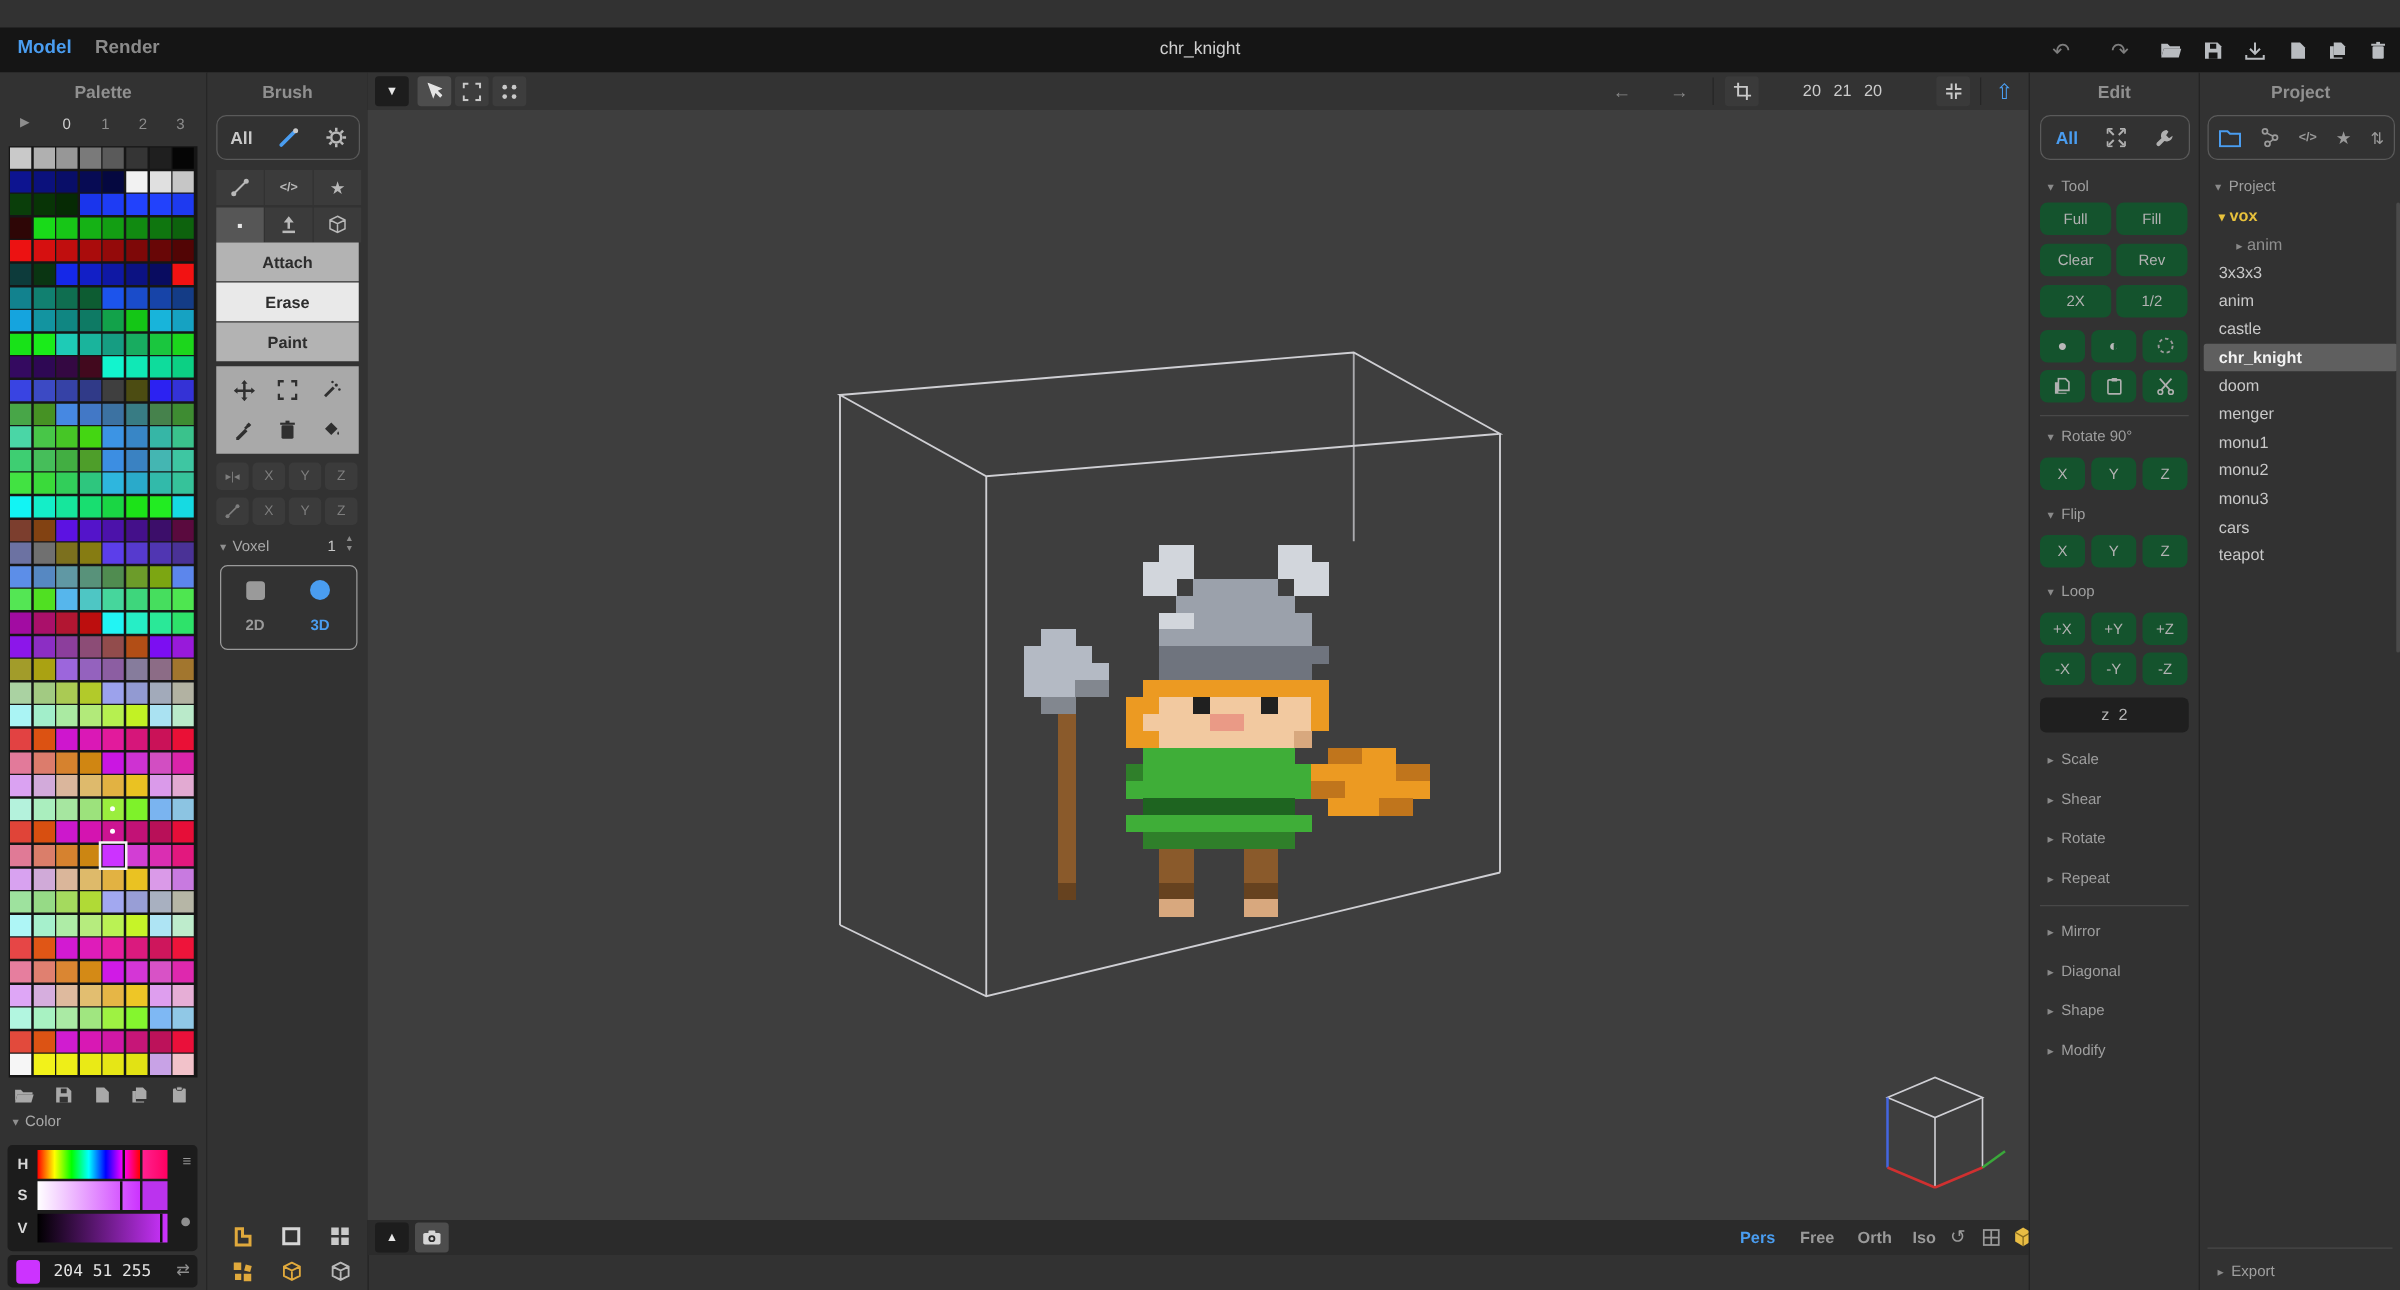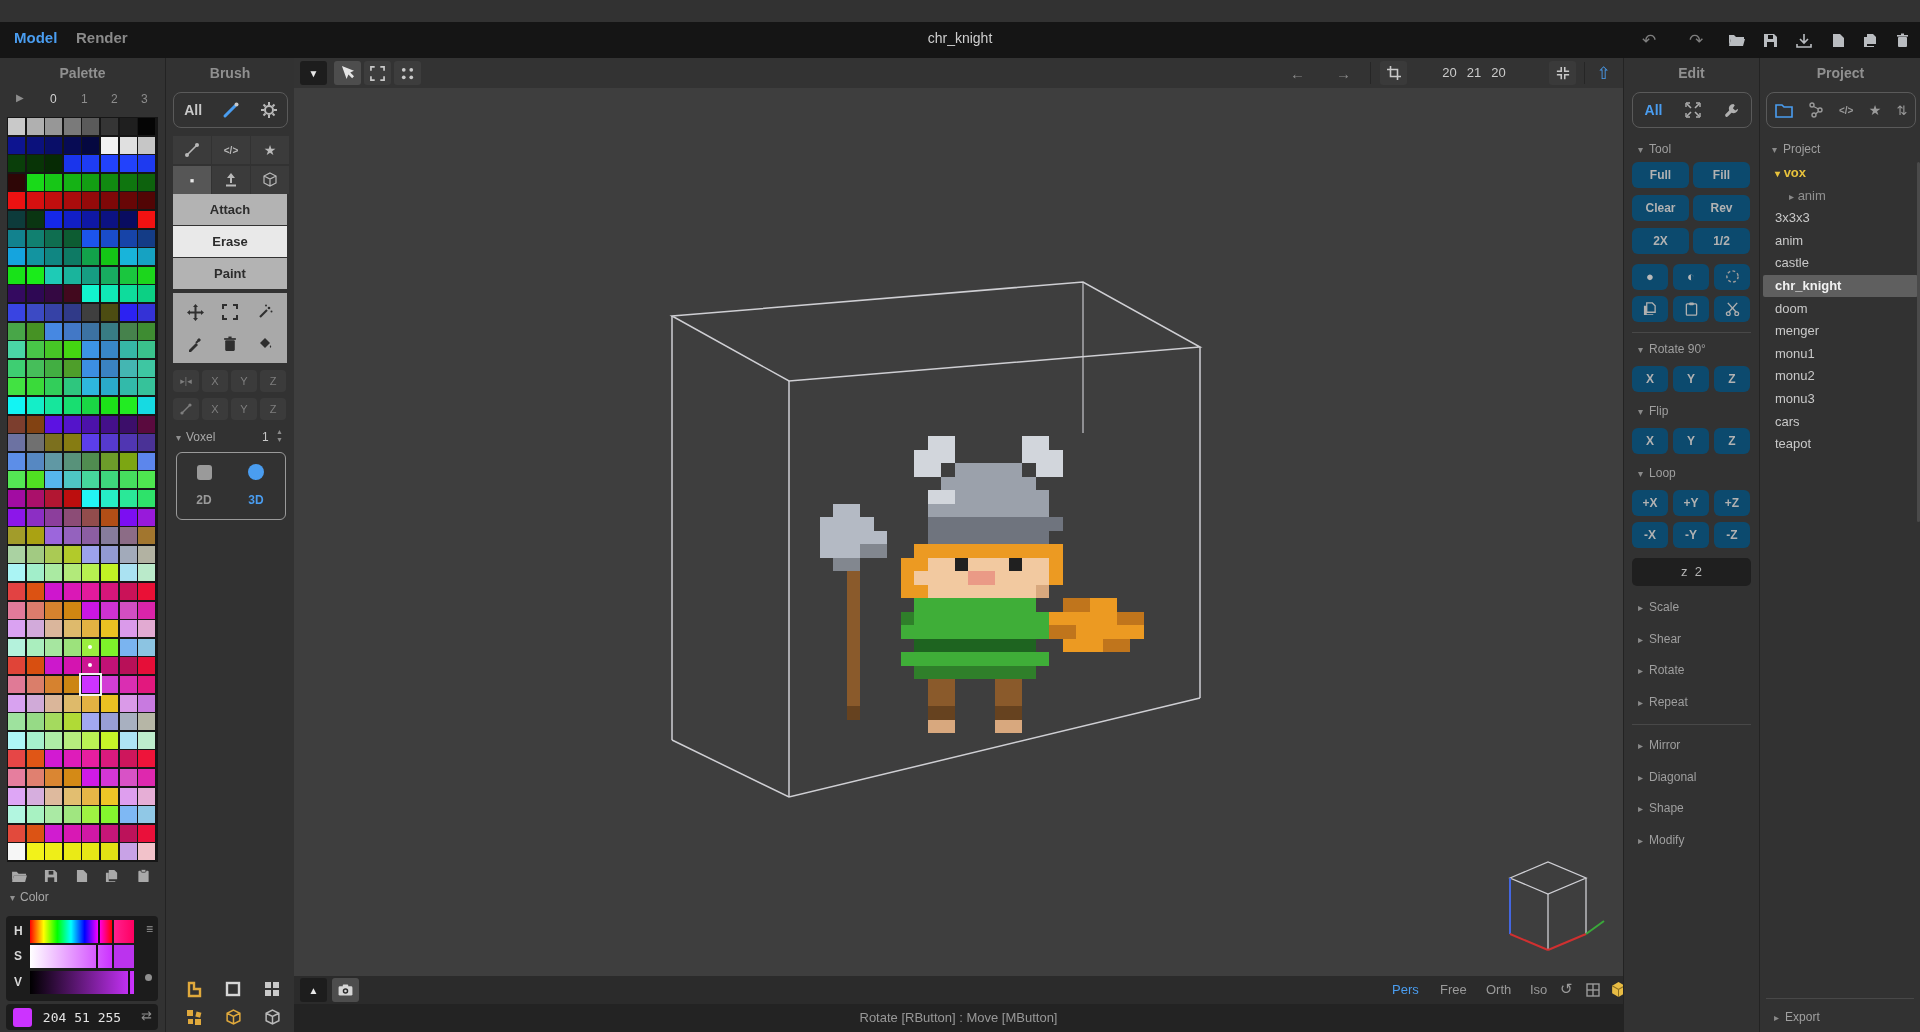--- a/index.html
+++ b/index.html
@@ -64,26 +64,26 @@
   .vtb.dark{background:#1d1d1d;}
   .vtb.on{background:#4d4d4d;}
   .vtb.flat{background:transparent;color:#8a8a8a;}
   #vp-dims{position:absolute;top:7px;left:1120px;width:120px;text-align:center;color:#cccccc;font-size:13px;}
   #vp-dims span{margin:0 5px;}
   #scene{left:294px;top:88px;width:1329px;height:888px;background:#3e3e3e;}
   #vp-innerbar{left:294px;top:976px;width:1329px;height:28px;background:#2b2b2b;}
   #coord-field{position:absolute;left:70px;top:3px;width:620px;height:22px;background:#242424;border-radius:3px;
     color:#9a9a9a;font-family:"DejaVu Sans Mono",monospace;font-size:12px;line-height:22px;}
   #coord-field span{margin-left:22px;}
-  .mode{position:absolute;top:6px;font-size:13px;font-weight:normal;color:#9a9a9a;}
+  .mode{position:absolute;top:6px;font-size:13px;font-weight:bold;color:#9a9a9a;}
   .mode.on{color:#4a9df0;}
   #hintbar{left:294px;top:1004px;width:1329px;height:28px;background:#232323;}
   #hintbar .t{width:100%;text-align:center;color:#989898;font-size:13px;margin-top:6px;}
   
-  .ebtn{position:absolute;background:#0c4a6e;border-radius:6px;color:#b2b2b2;font-size:12px;font-weight:bold;
+  .ebtn{position:absolute;background:#14532d;border-radius:6px;color:#b2b2b2;font-size:12px;font-weight:normal;
     text-align:center;}
   .divider{position:absolute;left:8px;width:119px;height:1px;background:#484848;}
   .fold{position:absolute;left:14px;font-size:12px;color:#9f9f9f;}
   .fold .car{color:#8a8a8a;font-size:10px;margin-right:6px;}
   #z-box{position:absolute;left:8px;top:500px;width:119px;height:28px;background:#1f1f1f;border-radius:5px;
     color:#b5b5b5;font-size:13px;text-align:center;line-height:28px;}
   
   #proj-list{position:absolute;left:3px;top:104px;width:155px;}
   .pitem{position:absolute;left:0;width:155px;height:22px;font-size:13px;color:#c9c9c9;line-height:22px;}
   .pitem .in{padding-left:12px;}
@@ -878,23 +878,20 @@
         </svg>
     </div>
     <div class="abs" style="left:1316px;top:5px">
       <svg width="17" height="17" viewBox="0 0 16 16">
           <path d="M8 1 L14 4.5 V11.5 L8 15 L2 11.5 V4.5 Z" fill="#e8bc44"></path>
           <path d="M2 4.5 L8 8 L14 4.5" fill="none" stroke="#8a6d1e" stroke-width="1"></path>
           <line x1="8" y1="8" x2="8" y2="15" stroke="#8a6d1e" stroke-width="1"></line>
         </svg>
     </div>
   </div>
-  <div id="hintbar" class="abs">
-    <div class="t">Rotate [RButton] : Move [MButton]</div>
-  </div>
 
   <div id="edit-col" class="abs col">
     <div class="panel-header">Edit</div>
     <div class="tabbox" style="left:8px;top:34px;width:118px;height:34px">
       <span class="lab" style="color:#4a9df0">All</span>
       <svg width="16" height="16" viewBox="0 0 16 16">
           <path d="M2 2 L6 6 M14 14 L10 10 M14 2 L10 6 M2 14 L6 10" stroke="#b0b0b0" stroke-width="1.6"></path>
           <path d="M1 1 h4 M1 1 v4 M15 1 h-4 M15 1 v4 M1 15 h4 M1 15 v-4 M15 15 h-4 M15 15 v-4" stroke="#b0b0b0" stroke-width="1.4"></path>
         </svg>
       <svg width="15" height="15" viewBox="0 0 16 16">

